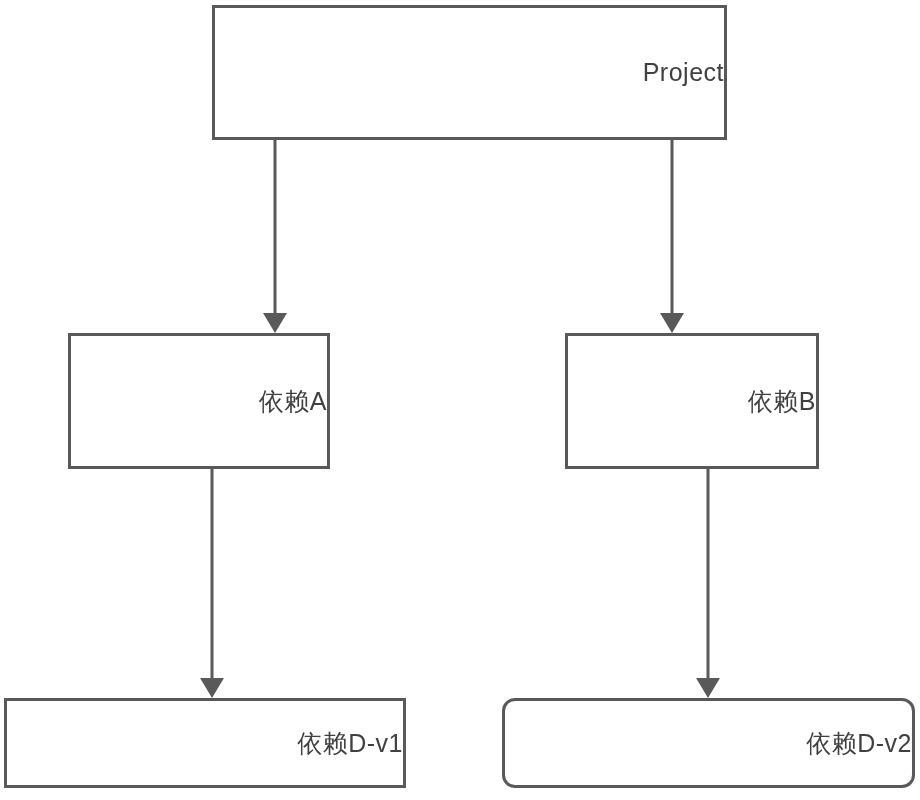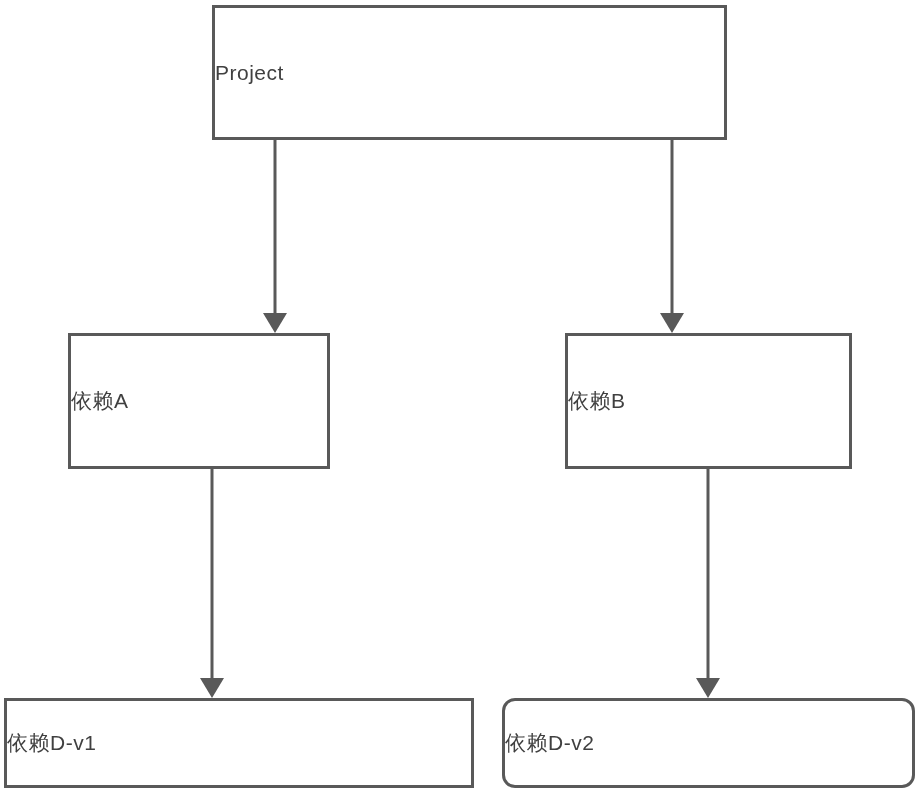--- a/index.html
+++ b/index.html
@@ -35,29 +35,30 @@
   .edge-head {
     fill: var(--edge-color);
     stroke: none;
   }
   .node {
     position: absolute;
     border: 3px solid var(--border-color);
     background: var(--bg);
     display: flex;
     align-items: center;
-    justify-content: flex-start;
+    justify-content: flex-end;
     color: var(--text-color);
-    font-size: 21px;
+    font-size: 25px;
     letter-spacing: 0.5px;
+    padding-left: 34px;
   }
   .node-project  { left: 212px; top: 5px;   width: 515px; height: 135px; }
   .node-dep-a    { left: 68px;  top: 333px; width: 262px; height: 136px; }
-  .node-dep-b    { left: 565px; top: 333px; width: 287px; height: 136px; }
-  .node-dep-d-v1 { left: 4px;   top: 698px; width: 470px; height: 90px; }
+  .node-dep-b    { left: 565px; top: 333px; width: 254px; height: 136px; }
+  .node-dep-d-v1 { left: 4px;   top: 698px; width: 402px; height: 90px; }
   .node-dep-d-v2 { left: 502px; top: 698px; width: 413px; height: 90px; border-radius: 13px; }
   .watermark {
     position: absolute;
     top: 753px;
     right: 10px;
     color: var(--watermark-color);
     font-size: 19px;
     letter-spacing: 1px;
     pointer-events: none;
   }

